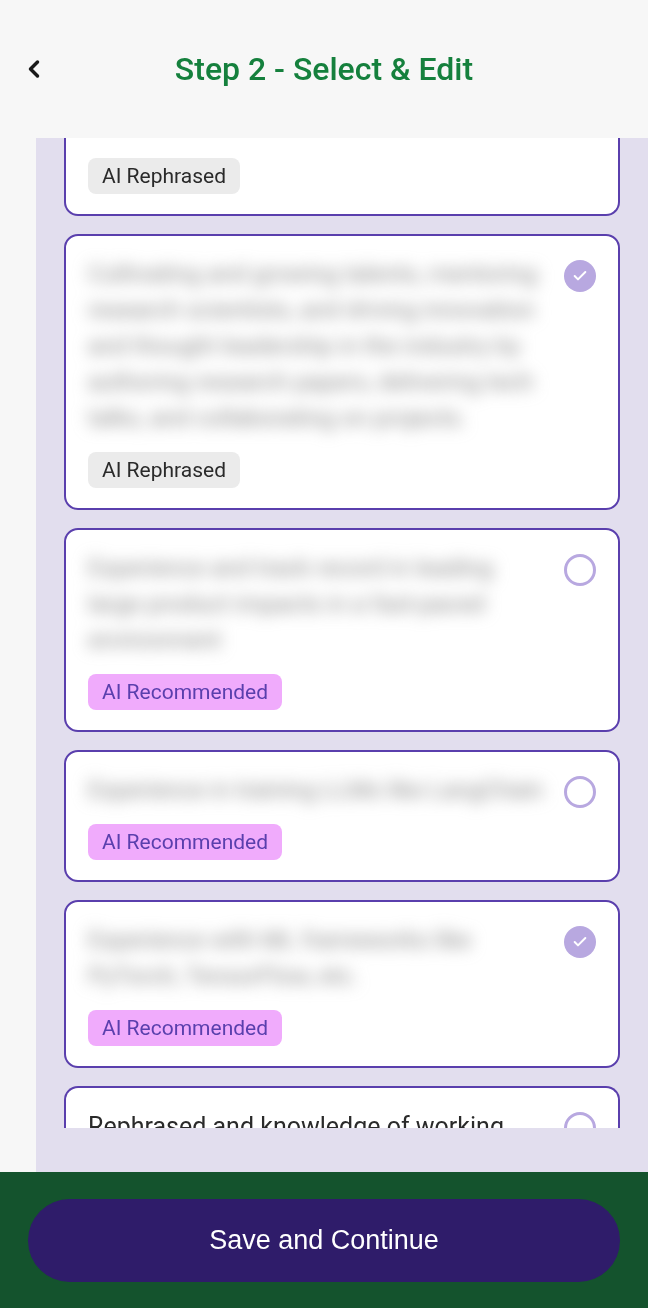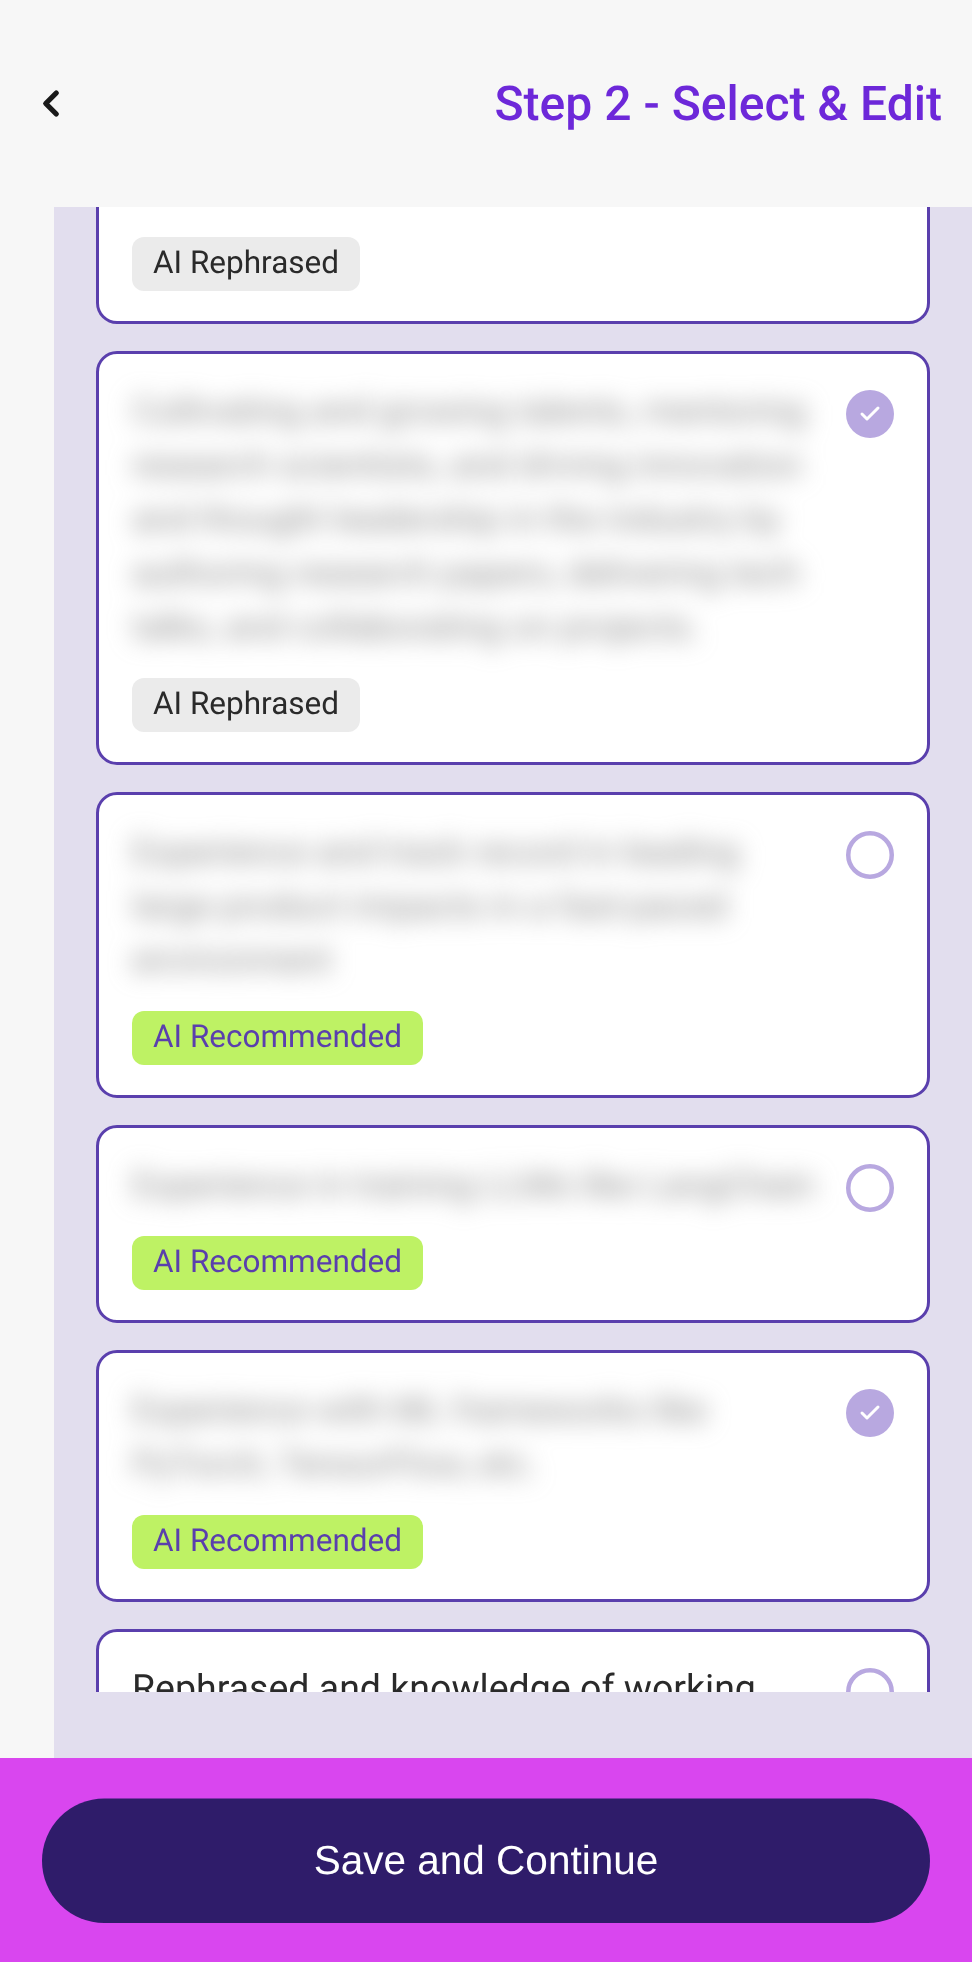--- a/index.html
+++ b/index.html
@@ -30,24 +30,24 @@
       position: absolute;
       left: 20px;
       cursor: pointer;
       display: flex;
       align-items: center;
       justify-content: center;
     }
     
     .header-title {
       flex: 1;
-      text-align: right;
+      text-align: center;
       font-size: 32px;
       font-weight: 500;
-      color: #6d28d9;
+      color: #15803d;
     }
     
     .content-area {
       background: #e2deee;
       height: 1034px;
       padding: 0 28px;
       overflow: hidden;
       margin-left: 36px;
     }
     
@@ -116,30 +116,30 @@
       font-size: 21px;
       margin-top: 16px;
     }
     
     .badge.rephrased {
       background: #ebebeb;
       color: #2a2a2a;
     }
     
     .badge.recommended {
-      background: #bef264;
+      background: #f0abfc;
       color: #5a3fad;
     }
     
     .footer {
       position: absolute;
       bottom: 0;
       left: 0;
       right: 0;
-      background: #d946ef;
+      background: #14532d;
       padding: 24px 28px;
       height: 136px;
       display: flex;
       align-items: center;
     }
     
     .save-btn {
       width: 100%;
       background: #2f1c6a;
       color: #ffffff;

